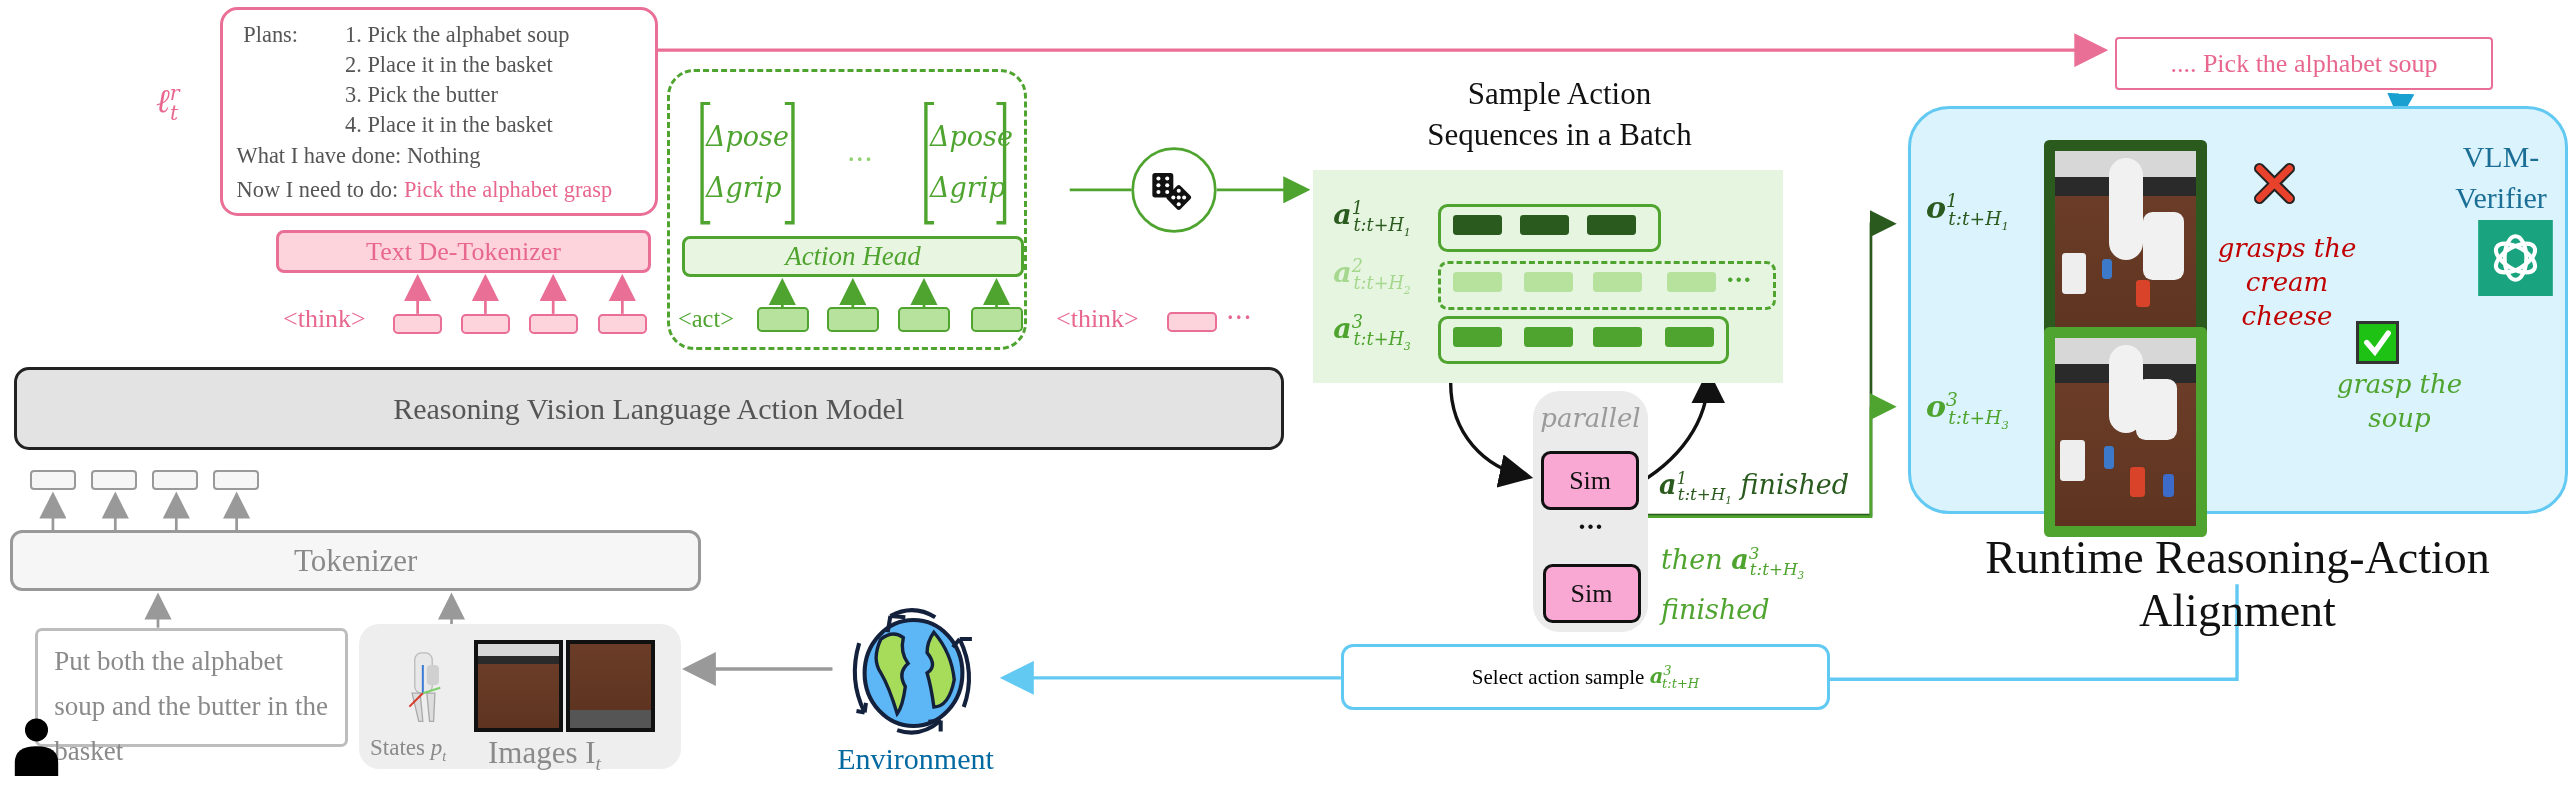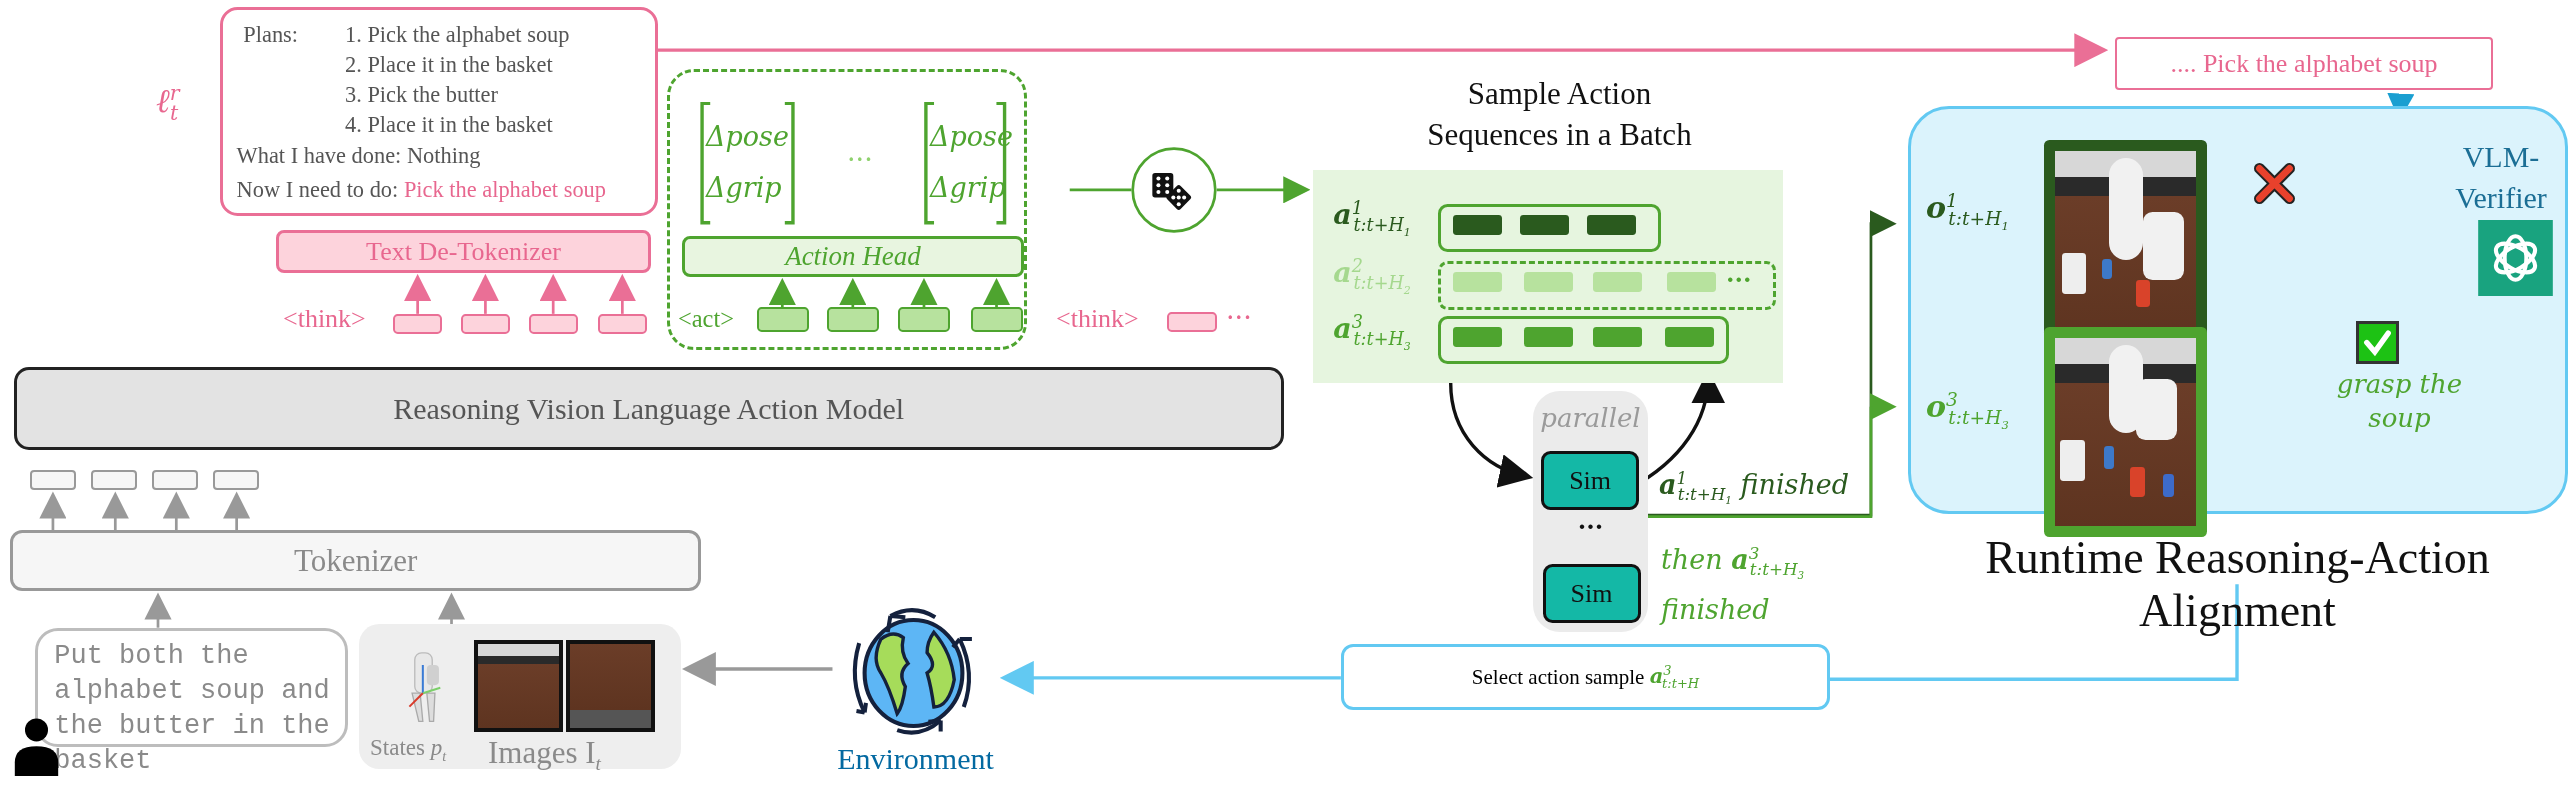--- a/index.html
+++ b/index.html
@@ -25,32 +25,32 @@
 
   #act-dash { left:667px; top:69px; width:360px; height:281px; border:3.4px dashed #4ea42f; border-radius:27px; }
   #action-head { left:682px; top:236px; width:342px; height:41px; background:#e8f5e0; border:3.4px solid #4ea42f;
                  border-radius:8.1px; color:#4ea42f; font-size:27px; display:flex; align-items:center; justify-content:center;font-style:italic; }
   .vec { color:#4ea42f; font-size:27px; }
 
   #vla { left:13.6px; top:367px; width:1270px; height:83px; background:#e3e3e3; border:3.4px solid #222;
          border-radius:15px; color:#555; font-size:30px; display:flex; align-items:center; justify-content:center; }
   #tokenizer { left:10.2px; top:530px; width:691px; height:61px; background:#f6f6f6; border:3.4px solid #999;
                border-radius:12.2px; color:#8a8a8a; font-size:31px; display:flex; align-items:center; justify-content:center; }
-  #instr { left:35px; top:628px; width:313px; height:119px; background:#fff; border:3.4px solid #bdbdbd; border-radius:23px;
-           color:#8a8a8a; font-size:27px; line-height:35px; padding:8.1px 6.8px 0 16.3px;font-family:Liberation Mono, monospace; }
+  #instr { left:35px; top:628px; width:313px; height:119px; background:#fff; border:3.4px solid #bdbdbd; border-radius:7px;
+           color:#8a8a8a; font-size:27px; line-height:45px; padding:8.1px 6.8px 0 16.3px; }
   #obs-panel { left:359px; top:624px; width:322px; height:145px; background:#eeeeee; border-radius:20.3px; }
 
   #batch { left:1313px; top:170px; width:470px; height:213px; background:#e6f5df; }
   .seq-box { position:absolute; border:3.4px solid #4ea42f; border-radius:9.5px; }
   .seq-cell { position:absolute; width:49px; height:20.3px; border-radius:3.4px; }
   .seq-label { position:absolute; font-size:28.5px; font-weight:bold; font-style:italic; white-space:nowrap; }
   .seq-label sub, .seq-label sup { font-weight:normal; }
 
   #parallel { left:1533px; top:391px; width:115px; height:241px; background:#ebebeb; border-radius:27px; }
-  .sim-box { position:absolute; width:92px; height:53px; border:3.4px solid #111; border-radius:9.5px; background:#14b8a6;
+  .sim-box { position:absolute; width:92px; height:53px; border:3.4px solid #111; border-radius:9.5px; background:#f9a8d4;
              font-size:26px; display:flex; align-items:center; justify-content:center; color:#111; }
 
   #select-box { left:1341px; top:644px; width:489px; height:66px; background:#fff; border:3.4px solid #62c9f2; border-radius:12.2px;
                 font-size:21px; display:flex; align-items:center; justify-content:center; white-space:nowrap; }
 
   #verifier-panel { left:1908px; top:106px; width:660px; height:408px; background:#dbf3fc; border:3.4px solid #62c9f2; border-radius:41px; }
   #pick-box { left:2115px; top:37px; width:378px; height:53px; background:#fff; border:2.7px solid #ea6f96; border-radius:4.1px;
               color:#e8678f; font-size:26px; display:flex; align-items:center; justify-content:center; }
   .obs-frame { position:absolute; width:163px; height:210px; border-radius:5.4px; padding:11px; box-sizing:border-box; }
   .scene { width:100%; height:100%; background:linear-gradient(180deg,#d7d7d7 0%,#d7d7d7 14%,#2a2a2a 14%,#2a2a2a 24%,#6b3d28 24%,#5e3420 100%); position:relative; overflow:hidden; }
@@ -140,21 +140,21 @@
   <span class="plan-row" style="left:122px;top:12.2px">1. Pick the alphabet soup</span>
   <span class="plan-row" style="left:122px;top:42px">2. Place it in the basket</span>
   <span class="plan-row" style="left:122px;top:72px">3. Pick the butter</span>
   <span class="plan-row" style="left:122px;top:102px">4. Place it in the basket</span>
   <span class="plan-row" style="left:13.6px;top:133px">
     <span>What I have done:</span>
     <span>Nothing</span>
   </span>
   <span class="plan-row" style="left:13.6px;top:167px">
     <span>Now I need to do:</span>
-    <span class="pink">Pick the alphabet soup</span>
+    <span class="pink">Pick the alphabet grasp</span>
   </span>
 </div>
 
 <div id="detok" class="abs serif">Text De-Tokenizer</div>
 <div class="abs serif pink" style="left:283px;top:304px;font-size:26px;">&lt;think&gt;</div>
 <div class="abs tok-pink" style="left:393px;top:314px"></div>
 <div class="abs tok-pink" style="left:461px;top:314px"></div>
 <div class="abs tok-pink" style="left:529px;top:314px"></div>
 <div class="abs tok-pink" style="left:598px;top:314px"></div>
 
@@ -339,20 +339,24 @@
       <div class="can" style="left:49px;top:108px;width:9.5px;height:23px;background:#3d79c9"></div>
       <div class="can" style="left:75px;top:129px;width:15px;height:30px;background:#d9432a"></div>
       <div class="can" style="left:108px;top:136px;width:11px;height:23px;background:#3d6bc9"></div>
     </div>
   </div>
 
   <svg class="abs" style="left:343px;top:54px;width:41px;height:41px" viewBox="0 0 60 60">
     <path d="M8 8 L52 52 M52 8 L8 52" stroke="#222" stroke-width="16" stroke-linecap="round"></path>
     <path d="M8 8 L52 52 M52 8 L8 52" stroke="#e8412c" stroke-width="10" stroke-linecap="round"></path>
   </svg>
+  <div class="abs math" style="left:298px;top:122px;width:156px;text-align:center;font-size:26px;line-height:34px;color:#c00000">
+    <div>grasps the</div>
+    <div>cream cheese</div>
+  </div>
   <svg class="abs" style="left:445px;top:212px;width:43px;height:43px" viewBox="0 0 64 64">
     <rect x="2" y="2" width="60" height="60" fill="#1dc214" stroke="#333" stroke-width="5"></rect>
     <path d="M16 32 L28 46 L48 18" stroke="#fff" stroke-width="8" fill="none" stroke-linecap="round"></path>
   </svg>
   <div class="abs math mgreen" style="left:414px;top:258px;width:149px;text-align:center;font-size:26px;line-height:34px">
     <div>grasp the</div>
     <div>soup</div>
   </div>
 
   <div class="abs serif" style="left:529px;top:27px;width:122px;text-align:center;font-size:30px;line-height:41px;color:#1b6e95">

